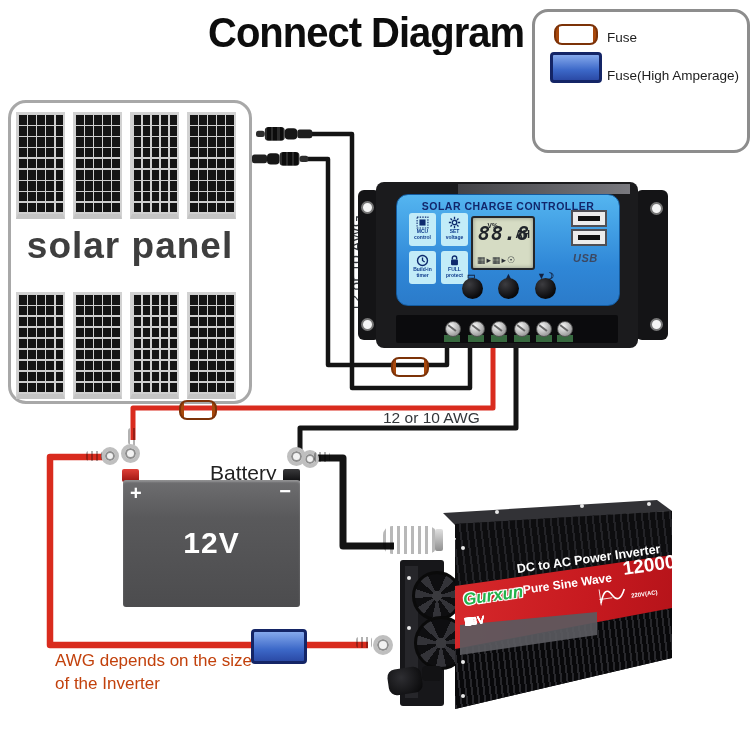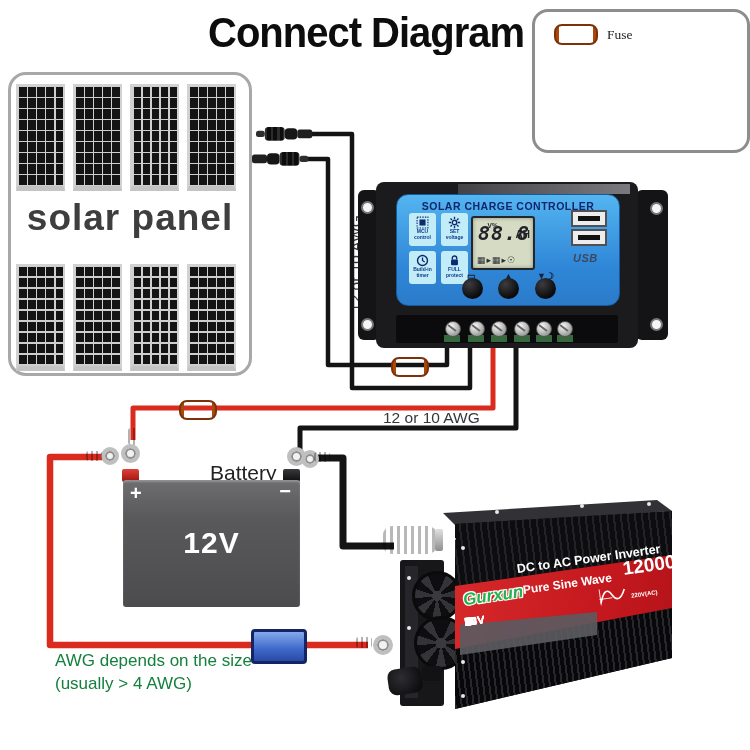--- a/index.html
+++ b/index.html
@@ -3,40 +3,40 @@
 <meta charset="utf-8">
 <style>
   html,body{margin:0;padding:0;background:#fff;}
   #canvas{position:relative;width:750px;height:750px;background:#fff;overflow:hidden;
           font-family:"Liberation Sans",sans-serif;}
   .abs{position:absolute;}
   
   .main-title{font-size:40px;font-weight:900;letter-spacing:-1px;color:#0d0d0d;transform:scaleY(1.04);}
   
   .legend{left:532px;top:9px;width:212px;height:138px;border:3px solid #8d8d8d;border-radius:16px;background:#fff;z-index:20;}
-  .legend-row{position:absolute;left:10px;display:flex;align-items:center;font-family:Liberation Serif, serif;}
+  .legend-row{position:absolute;left:10px;display:flex;align-items:flex-end;}
   .legend-label{font-size:13.5px;color:#1d1d1d;white-space:nowrap;}
   .icon-cell{width:62px;display:flex;justify-content:center;align-items:center;}
   .fuse-orange{background:linear-gradient(180deg,#f9ae45 0%,#ef831f 55%,#d9610f 100%);
     border:2px solid #7c3208;border-radius:8px;
     background-image:linear-gradient(90deg,#a8480c 0 3px,transparent 3px calc(100% - 3px),#a8480c calc(100% - 3px));}
   .fuse-blue{background:linear-gradient(180deg,#85a9ec 0%,#3c68c8 60%,#2b4aa6 100%);
     border:3px solid #142566;border-radius:4px;}
   .ring{border-radius:50%;border:4px solid #bfbfbf;background:#f2f2f2;box-shadow:inset 0 0 0 2px #8f8f8f;}
   .crimp{background:linear-gradient(180deg,#9a3326,#6a1a10);border-radius:3px;
     background-image:repeating-linear-gradient(90deg,rgba(0,0,0,.3) 0 2px,transparent 2px 5px);}
   .mc4{display:flex;align-items:center;}
   .mc4 span{display:inline-block;background:#161616;}
   .mc4 .s1{width:7px;height:5px;border-radius:2px;background:#2e2e2e;}
   .mc4 .s2{width:10px;height:9px;border-radius:3px;}
   .mc4 .s3{width:16px;height:11px;border-radius:3px;background:#0c0c0c;
     background-image:repeating-linear-gradient(90deg,#2c2c2c 0 2px,#0c0c0c 2px 5px);}
   .mc4 .s4{width:12px;height:7px;border-radius:2px;background:#1f1f1f;}
   
-  .solar-box{left:8px;top:72px;width:238px;height:298px;background:#fff;border:3px solid #a8a8a8;border-radius:18px;z-index:2;}
+  .solar-box{left:8px;top:100px;width:238px;height:298px;background:#fff;border:3px solid #a8a8a8;border-radius:18px;z-index:2;}
   .pv{position:absolute;width:45px;height:100px;background:#141414;border:2px solid #d2d2d2;border-bottom:5px solid #c4c4c4;
       background-image:repeating-linear-gradient(90deg,#cfcfcf 0 1.5px,transparent 1.5px 9px),
                        repeating-linear-gradient(0deg,#cfcfcf 0 1.5px,transparent 1.5px 11px);}
   .solar-word{left:0;top:122px;width:238px;text-align:center;font-size:37px;font-weight:bold;color:#3e3e3e;letter-spacing:1px;}
   
   .wire-svg{left:0;top:0;z-index:5;}
   
   .ctl-heading{font-size:17px;color:#111;}
   .ctl-body{left:376px;top:182px;width:262px;height:166px;background:#1b1b1d;border-radius:8px;z-index:10;}
   .ctl-tab{position:absolute;background:#141416;border-radius:6px;z-index:9;}
@@ -101,35 +101,41 @@
     background-image:repeating-linear-gradient(90deg,rgba(0,0,0,.28) 0 3px,transparent 3px 7px);}
   .inv-post-ring{left:50px;top:31px;width:8px;height:22px;background:linear-gradient(180deg,#e0e0e0,#8f8f8f);border-radius:2px;}
   .inv-plus{left:62px;top:32px;color:#fff;font-size:16px;font-weight:bold;}
   .knob1{left:3px;top:170px;width:34px;height:26px;background:radial-gradient(circle at 40% 35%,#2e2e32,#050506);border-radius:8px;transform:rotate(-8deg);}
   .knob2{left:37px;top:168px;width:20px;height:15px;background:#121214;border-radius:4px;}
   .dot{width:4px;height:4px;border-radius:50%;background:#e8e8e8;}
   .sine-ac{left:246px;top:93px;color:#fff;font-size:6px;font-weight:bold;transform:rotate(-8deg);white-space:nowrap;}
   
   .awg-h{font-size:15.5px;color:#33373b;}
   .awg-v{font-size:15.5px;color:#33373b;transform:rotate(-90deg);transform-origin:0 0;white-space:nowrap;}
-  .note{font-size:17px;color:#15803d;line-height:1.35;}
+  .note{font-size:17px;color:#c2410c;line-height:1.35;}
 </style>
 </head>
 <body>
 
 <div id="canvas">
 
   <div class="abs main-title" style="left:208px;top:10px;">Connect Diagram</div>
 
   <div class="abs legend">
     <div class="legend-row" style="top:12px;">
       <span class="icon-cell">
           <span class="fuse-orange" style="width:40px;height:17px;display:inline-block;"></span>
         </span>
       <span class="legend-label">Fuse</span>
+    </div>
+    <div class="legend-row" style="top:40px;">
+      <span class="icon-cell">
+          <span class="fuse-blue" style="width:46px;height:25px;display:inline-block;"></span>
+        </span>
+      <span class="legend-label">Fuse(High Amperage)</span>
     </div>
   </div>
 
   <div class="abs solar-box">
     <div class="pv" style="left:5px;top:9px;"></div>
     <div class="pv" style="left:62px;top:9px;"></div>
     <div class="pv" style="left:119px;top:9px;"></div>
     <div class="pv" style="left:176px;top:9px;"></div>
     <div class="pv" style="left:5px;top:189px;"></div>
     <div class="pv" style="left:62px;top:189px;"></div>
@@ -341,16 +347,16 @@
     <div class="inv-post-ring"></div>
     <span class="inv-plus">+</span>
     <div class="knob1"></div>
     <div class="knob2"></div>
   </div>
 
   <div class="abs awg-v" style="left:347px;top:312px;">12 or 10 AWG</div>
   <div class="abs awg-h" style="left:383px;top:409px;">12 or 10 AWG</div>
   <div class="abs note" style="left:55px;top:650px;">
     <div>AWG depends on the size</div>
-    <div>(usually &gt; 4 AWG)</div>
+    <div>of the Inverter</div>
   </div>
 
 </div>
 
 </body></html>

